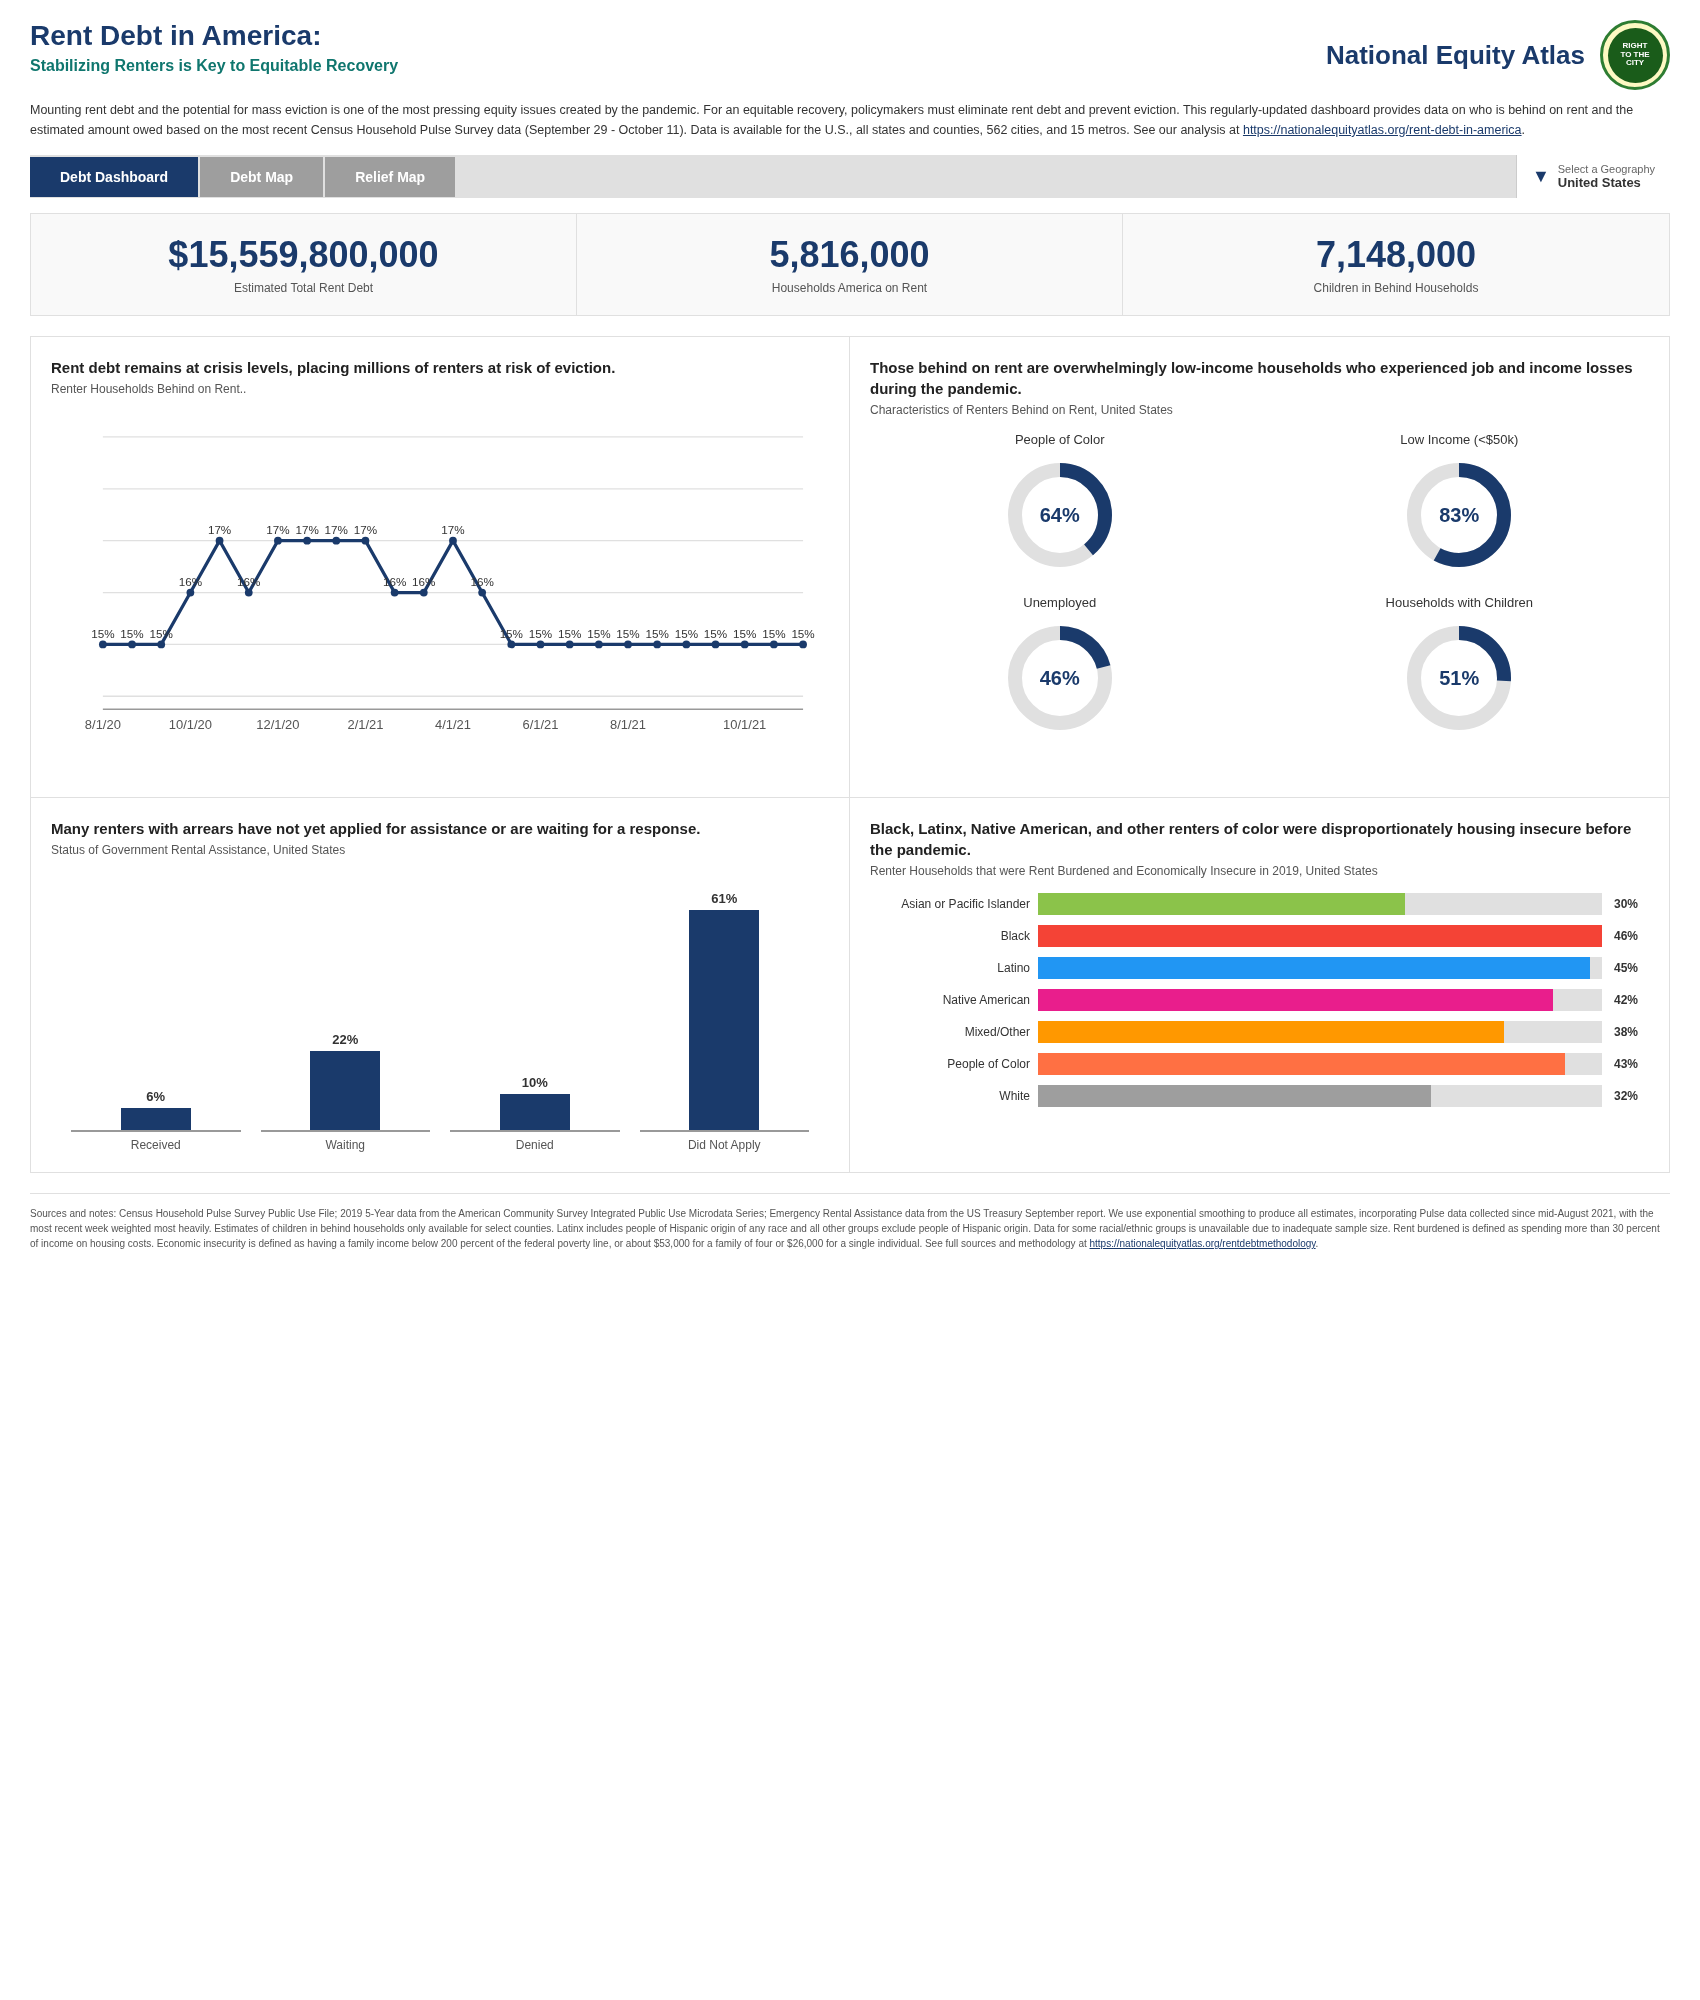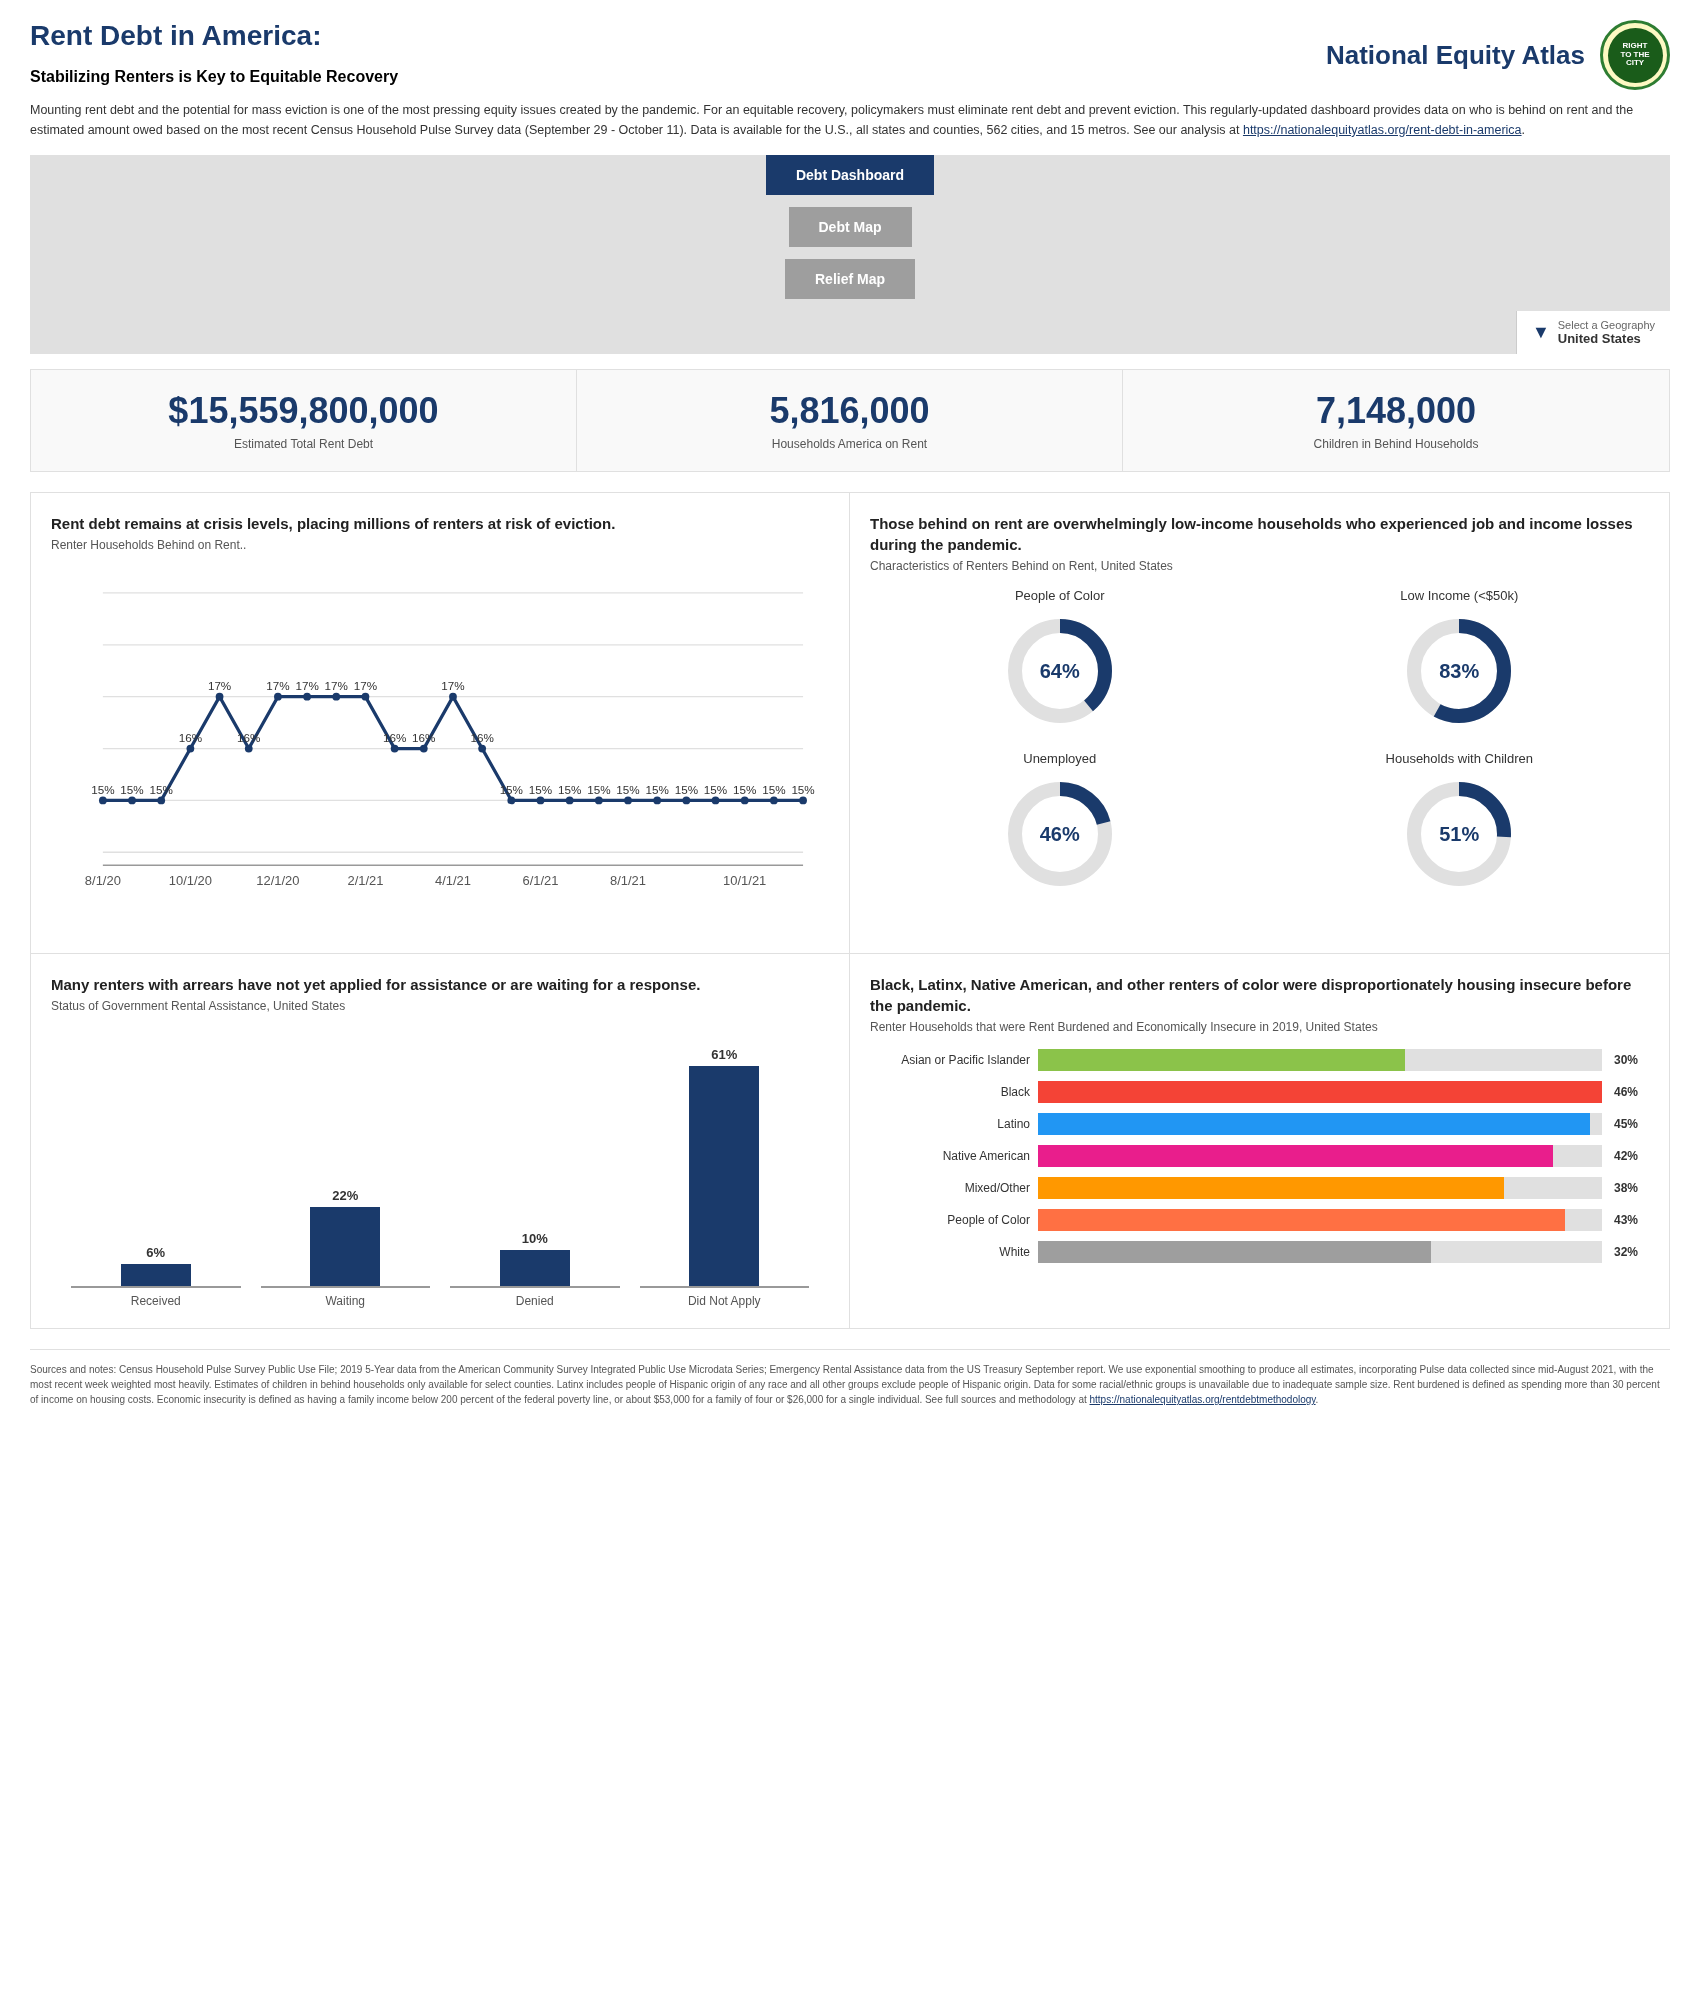--- a/index.html
+++ b/index.html
@@ -2,33 +2,33 @@
 <html><head>
   <meta charset="utf-8">
   <style>
     * { box-sizing: border-box; margin: 0; padding: 0; }
     body { font-family: Arial, sans-serif; background: #fff; width: 1700px; font-size: 14px; color: #333; }
     .page { padding: 20px 30px; }
 
     
     .header { display: flex; justify-content: space-between; align-items: flex-start; margin-bottom: 10px; }
     .header-left h1 { font-size: 28px; color: #1a3a6b; font-weight: 900; }
-    .header-left h2 { font-size: 16px; color: #000000; font-weight: 600; margin-top: 16px; }
+    .header-left h2 { font-size: 16px; color: #0f766e; font-weight: 600; margin-top: 5px; }
     .header-right { display: flex; align-items: center; gap: 15px; }
     .header-logo-text { font-size: 26px; font-weight: 900; color: #1a3a6b; }
     .logo-circle { width: 70px; height: 70px; border-radius: 50%; background: #fef9c3; border: 3px solid #2e7d32; display: flex; align-items: center; justify-content: center; overflow: hidden; }
     .logo-inner { width: 55px; height: 55px; border-radius: 50%; background: #1a5c1a; display: flex; align-items: center; justify-content: center; }
     .logo-text { color: white; font-size: 8px; text-align: center; line-height: 1.1; font-weight: bold; }
 
     
     .intro { font-size: 12.5px; line-height: 1.6; margin-bottom: 15px; color: #333; }
     .intro a { color: #1a3a6b; }
 
     
-    .nav-row { display: flex; align-items: center; gap: 12px; margin-bottom: 15px; background: #e0e0e0; flex-direction: column; }
+    .nav-row { display: flex; align-items: center; gap: 2px; margin-bottom: 15px; background: #e0e0e0; }
     .nav-tab { padding: 12px 30px; font-size: 14px; font-weight: 600; cursor: pointer; color: white; background: #9e9e9e; border: none; }
     .nav-tab.active { background: #1a3a6b; }
     .geo-select { margin-left: auto; display: flex; align-items: center; gap: 8px; padding: 8px 15px; background: white; border-left: 1px solid #ccc; }
     .geo-icon { color: #1a3a6b; font-size: 18px; }
     .geo-label { font-size: 11px; color: #666; }
     .geo-value { font-size: 13px; font-weight: 600; color: #333; }
 
     
     .kpi-row { display: grid; grid-template-columns: 1fr 1fr 1fr; border: 1px solid #e0e0e0; margin-bottom: 20px; background: #f9f9f9; }
     .kpi-item { padding: 20px 30px; text-align: center; border-right: 1px solid #e0e0e0; }

